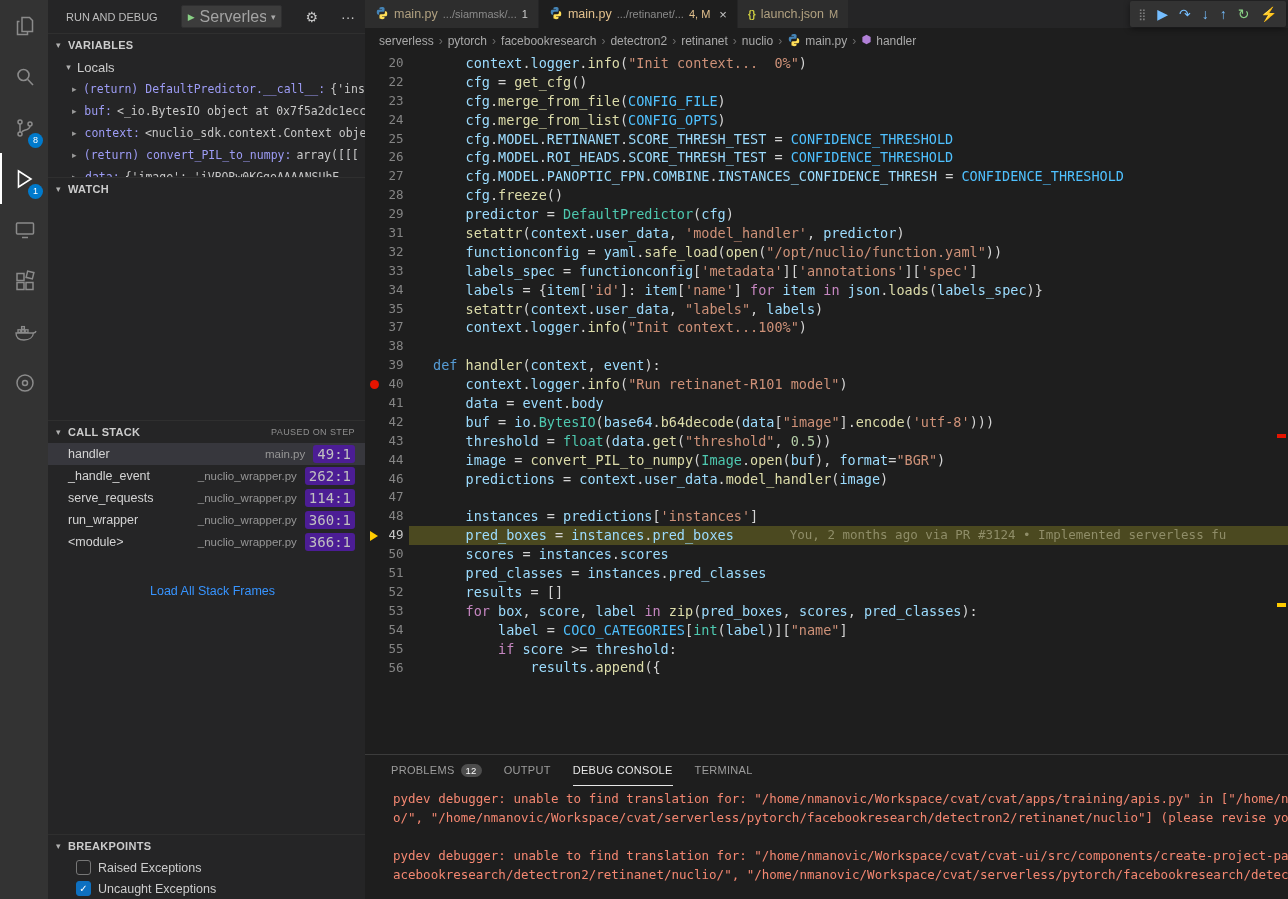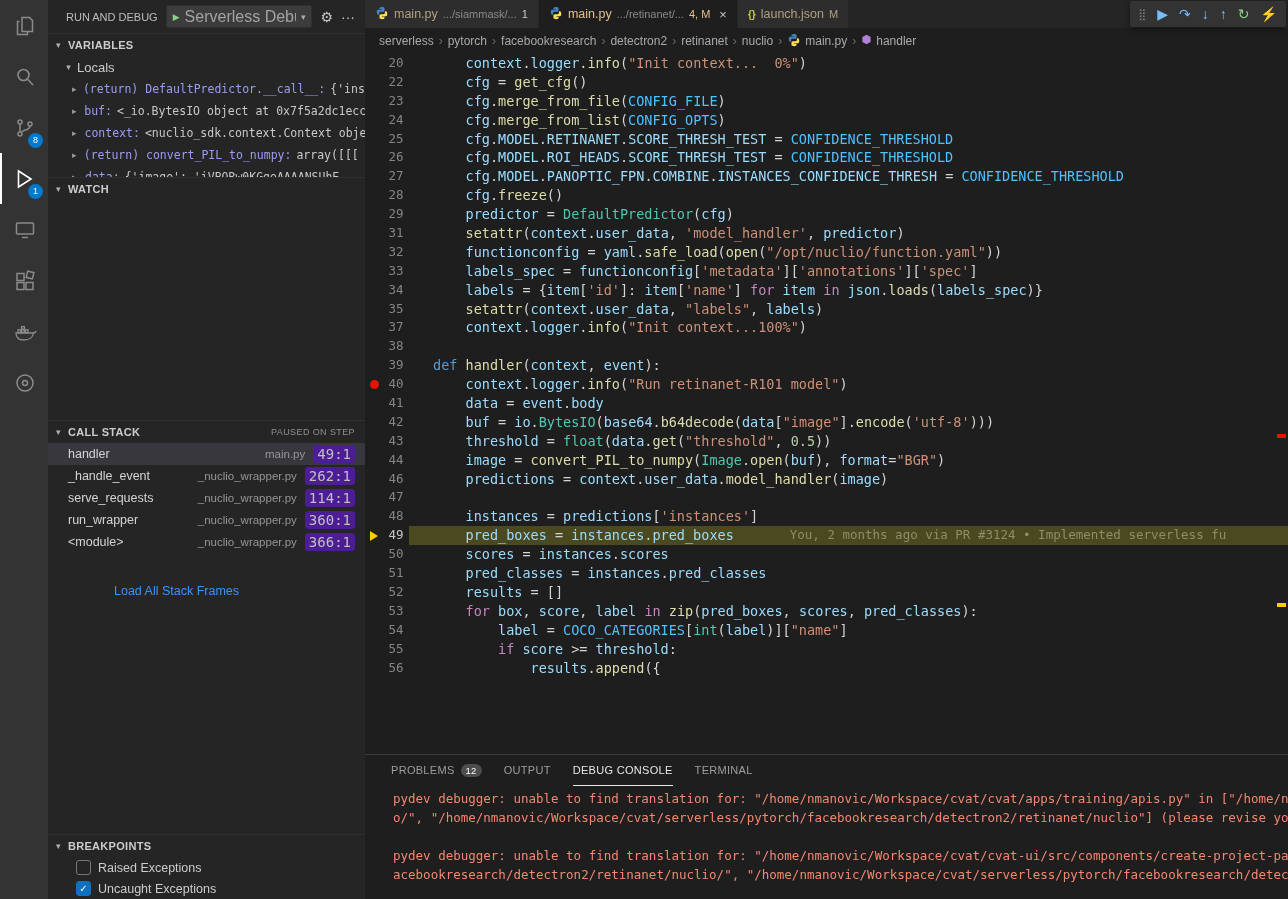--- a/index.html
+++ b/index.html
@@ -8,21 +8,21 @@
 
   
   .activitybar{width:48px;min-width:48px;background:#333333;display:flex;flex-direction:column}
   .ab-item{position:relative;height:51px;display:flex;align-items:center;justify-content:center;color:#8b8b8b;border-left:2px solid transparent;cursor:pointer}
   .ab-item.active{color:#fff;border-left-color:#fff}
   .ab-item svg{display:block}
   .ab-badge{position:absolute;right:5px;bottom:5px;min-width:15px;height:15px;padding:0 3px;border-radius:8px;background:#007acc;color:#fff;font-size:9px;line-height:15px;text-align:center;box-sizing:border-box}
 
   
   .sidebar{width:317px;min-width:317px;background:#252526;display:flex;flex-direction:column;overflow:hidden}
-  .sb-top{height:33px;min-height:33px;display:flex;align-items:center;padding:0 10px 0 18px;gap:8px}
+  .sb-top{height:33px;min-height:33px;display:flex;align-items:center;padding:0 10px 0 18px;gap:23px}
   .sb-title{font-size:11px;color:#bdbdbd;white-space:nowrap}
   .cfg-dd{flex:1;display:flex;align-items:center;gap:5px;height:21px;background:#3c3c3c;border:1px solid #2f2f30;border-radius:2px;padding:0 6px;min-width:0;cursor:pointer}
   .play{color:#89d185;font-size:9px}
   .cfg-name{font-size:16px;color:#a3a3a3;white-space:nowrap;overflow:hidden;flex:1}
   .chev{color:#aaa;font-size:9px}
   .sb-act{color:#c5c5c5;font-size:14px;cursor:pointer}
   .sect-h{height:22px;min-height:22px;display:flex;align-items:center;gap:3px;font-size:11px;font-weight:bold;color:#cccccc;padding:0 10px 0 4px;border-top:1px solid #2f2f2f;letter-spacing:.3px;cursor:pointer}
   .tw{color:#b0b0b0;font-size:9px;width:13px;text-align:center;font-weight:normal}
   .sect-status{margin-left:auto;font-size:9px;color:#8f8f8f;font-weight:normal;letter-spacing:.4px}
   .vars-body{height:121px;min-height:121px;overflow:hidden}
@@ -30,21 +30,21 @@
   .var-row{height:22px;display:flex;align-items:center;padding-left:24px;font-family:"DejaVu Sans Mono",monospace;font-size:11.5px;white-space:nowrap;overflow:hidden;cursor:pointer}
   .var-chev{color:#9a9a9a;font-size:9px;width:13px;font-family:"Liberation Sans",sans-serif}
   .vname{color:#9d9cf5}
   .vval{color:#c8c8c8;margin-left:5px;overflow:hidden}
   .watch-body{height:220px;min-height:220px}
   .cs-body{height:136px;min-height:136px}
   .cs-row{height:22px;display:flex;align-items:center;padding:0 10px 0 20px;font-size:12.5px;color:#d4d4d4;cursor:pointer}
   .cs-row.selected{background:#37373d}
   .cs-file{margin-left:auto;color:#969696;font-size:11.5px;padding-right:8px;white-space:nowrap}
   .cs-badge{background:#4c1d95;color:#c0c0c0;font-size:14px;font-family:"DejaVu Sans Mono",monospace;padding:1px 4px;border-radius:3px;white-space:nowrap}
-  .cs-link{height:24px;display:flex;align-items:center;padding-left:66px;font-size:12.5px;color:#3794ff;cursor:pointer}
+  .cs-link{height:24px;display:flex;align-items:center;padding-left:102px;font-size:12.5px;color:#3794ff;cursor:pointer}
   .sb-spacer{flex:1}
   .bp-row{height:21px;display:flex;align-items:center;gap:7px;padding-left:28px;font-size:12.5px;color:#ccc;cursor:pointer}
   .cb{width:15px;height:15px;border:1px solid #777;border-radius:3px;background:transparent;display:flex;align-items:center;justify-content:center;font-size:10px;color:#fff;box-sizing:border-box}
   .cb.checked{background:#0e70c0;border-color:#0e70c0}
 
   
   .main{flex:1;display:flex;flex-direction:column;min-width:0;position:relative;background:#1e1e1e}
   .tabbar{height:28px;min-height:28px;background:#252526;display:flex;align-items:stretch}
   .tab{display:flex;align-items:center;gap:5px;padding:0 10px;background:#2d2d2d;border-right:1px solid #252526;font-size:12.5px;cursor:pointer;white-space:nowrap}
   .tab.active{background:#1e1e1e}
@@ -56,21 +56,21 @@
   .dbg-btn{font-size:14px;cursor:pointer;line-height:1;display:flex;align-items:center}
   .breadcrumbs{height:26px;min-height:26px;display:flex;align-items:center;padding-left:14px;font-size:12px;color:#a9a9a9;gap:5px;background:#1e1e1e;white-space:nowrap;overflow:hidden}
   .bc-sep{color:#6a6a6a}
   .bc-item{display:flex;align-items:center;gap:4px;cursor:pointer}
   .editor{flex:1;position:relative;overflow:hidden;font-family:"DejaVu Sans Mono",monospace;font-size:13.5px;line-height:18.9px}
   .cl{display:flex;height:18.9px;white-space:pre;align-items:center}
   .glyph{width:18px;min-width:18px;height:100%;display:flex;align-items:center;justify-content:center;cursor:pointer}
   .glyph.bp::before{content:"";width:9px;height:9px;border-radius:50%;background:#e51400}
   .glyph.arrow::before{content:"";width:0;height:0;border-left:8px solid #ffcc00;border-top:5px solid transparent;border-bottom:5px solid transparent}
   .ln{width:26px;min-width:26px;text-align:center;color:#858585;font-size:12.5px}
-  .ca{flex:1;padding-left:24px;min-width:0;overflow:hidden;height:100%;display:flex;align-items:flex-start}
+  .ca{flex:1;padding-left:24px;min-width:0;overflow:hidden;height:100%;display:flex;align-items:flex-end}
   .cl.cur .ca{background:#4b4920}
   .cl.cur .ln{color:#c6c6c6}
   .blame{color:#8f8d68;padding-left:56px;font-size:12.5px}
   .tk-k{color:#c586c0}.tk-d{color:#569cd6}.tk-f{color:#dcdcaa}.tk-v{color:#9cdcfe}.tk-c{color:#4fc1ff}
   .tk-s{color:#ce9178}.tk-n{color:#b5cea8}.tk-t{color:#4ec9b0}.tk-p,.tk-w,.tk-o{color:#d4d4d4}
   .ruler{position:absolute;top:0;right:0;width:14px;height:100%}
   .ruler .mark{position:absolute;right:2px;width:9px;height:4px}
 
   
   .panel{height:144px;min-height:144px;border-top:1px solid #3c3c3c;display:flex;flex-direction:column;background:#1e1e1e}

